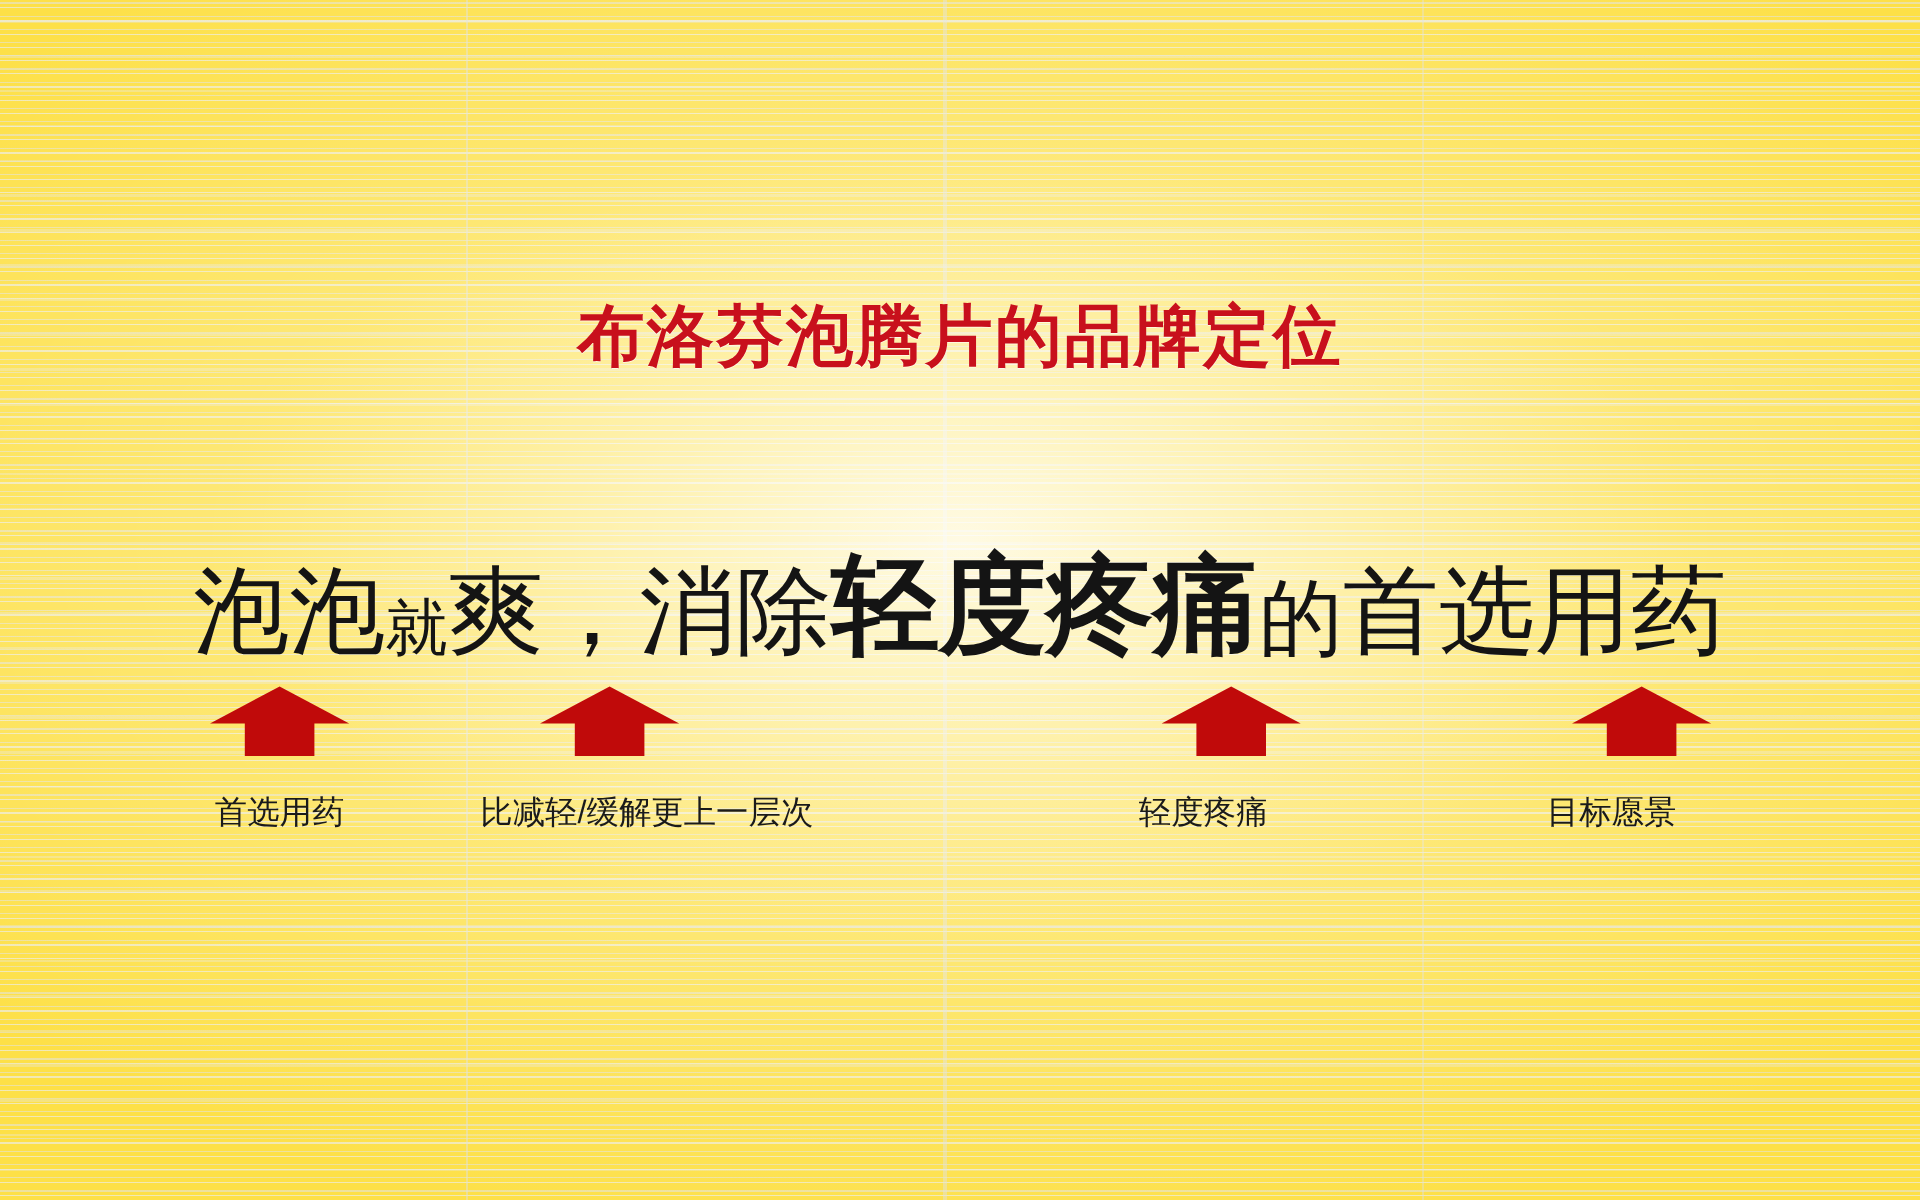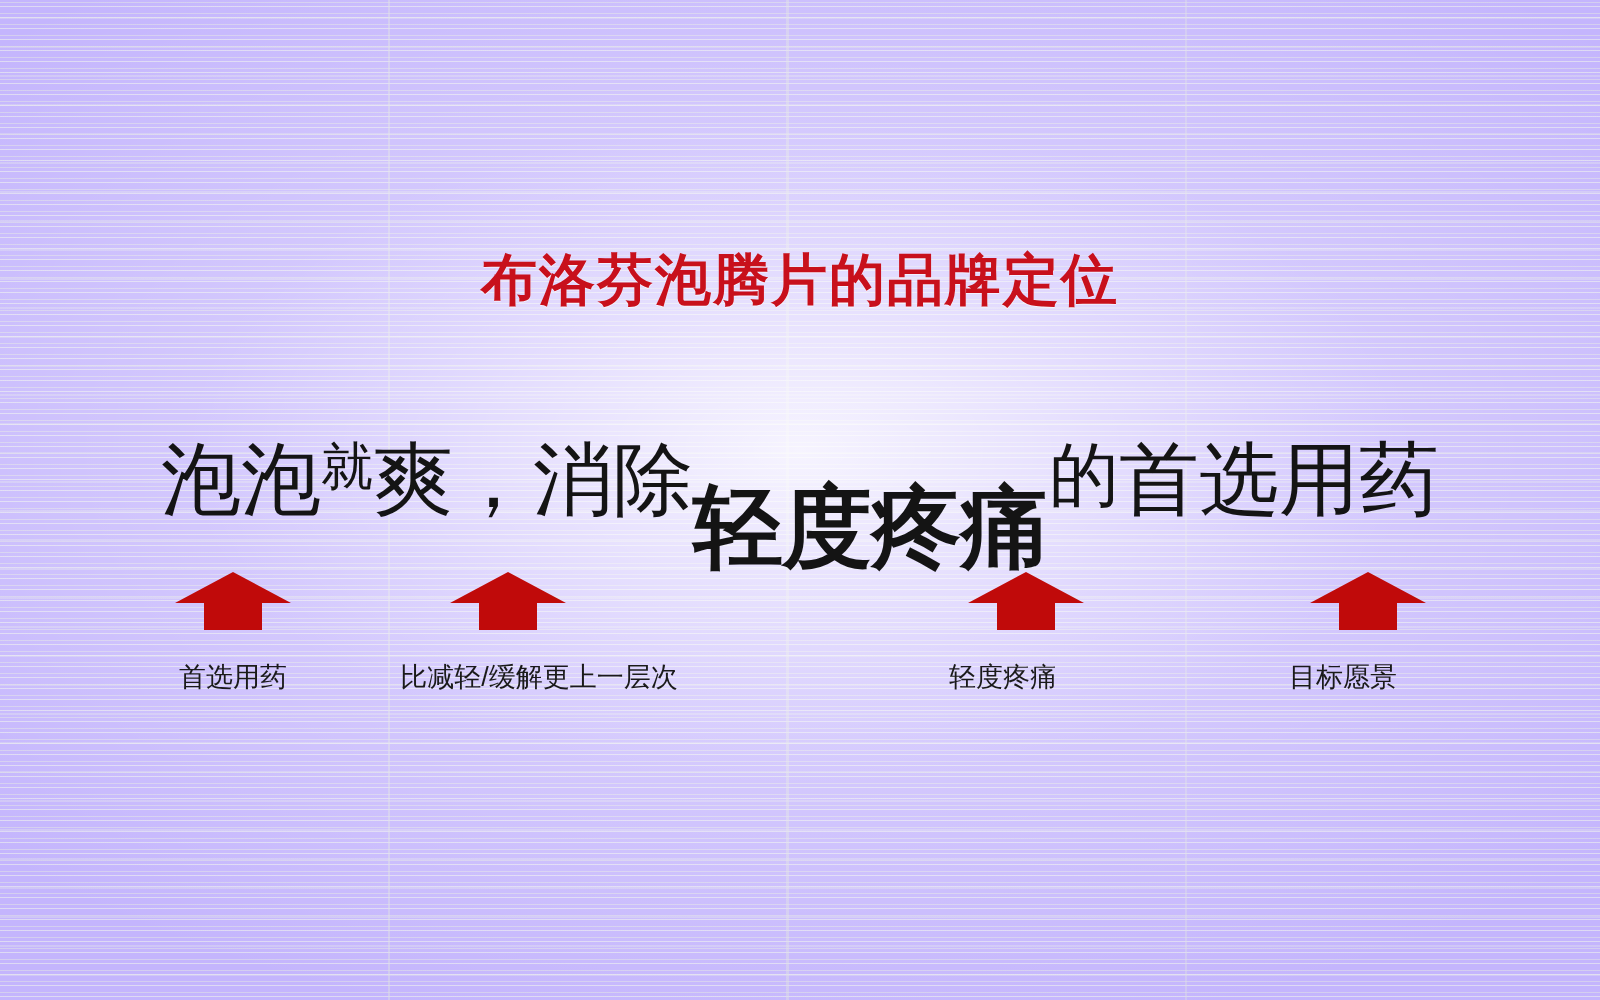--- a/index.html
+++ b/index.html
@@ -11,21 +11,21 @@
     height: 1000px;
     overflow: hidden;
     font-family: "Liberation Sans", "DejaVu Sans", sans-serif;
   }
 
   
   #slide {
     position: relative;
     width: 1600px;
     height: 1000px;
-    background-color: #c4b5fd;
+    background-color: #fde047;
     overflow: hidden;
   }
 
   
   #texture-h {
     position: absolute;
     inset: 0;
     background-image:
       repeating-linear-gradient(
         to bottom,
@@ -103,21 +103,21 @@
   }
 
   
   #headline {
     position: absolute;
     left: 0;
     right: 0;
     top: 440px;
     height: 110px;
     display: flex;
-    align-items: flex-start;
+    align-items: flex-end;
     justify-content: center;
     white-space: nowrap;
     color: #141414;
     line-height: 1;
   }
   #headline .seg { display: inline-block; }
   .sz-xl   { font-size: 80px; font-weight: normal; }
   .sz-xxl  { font-size: 90px; font-weight: bold; letter-spacing: -1px; margin-top: 42px; }
   .sz-m    { font-size: 62px; font-weight: normal; }
   .sz-s    { font-size: 52px; font-weight: normal; }

